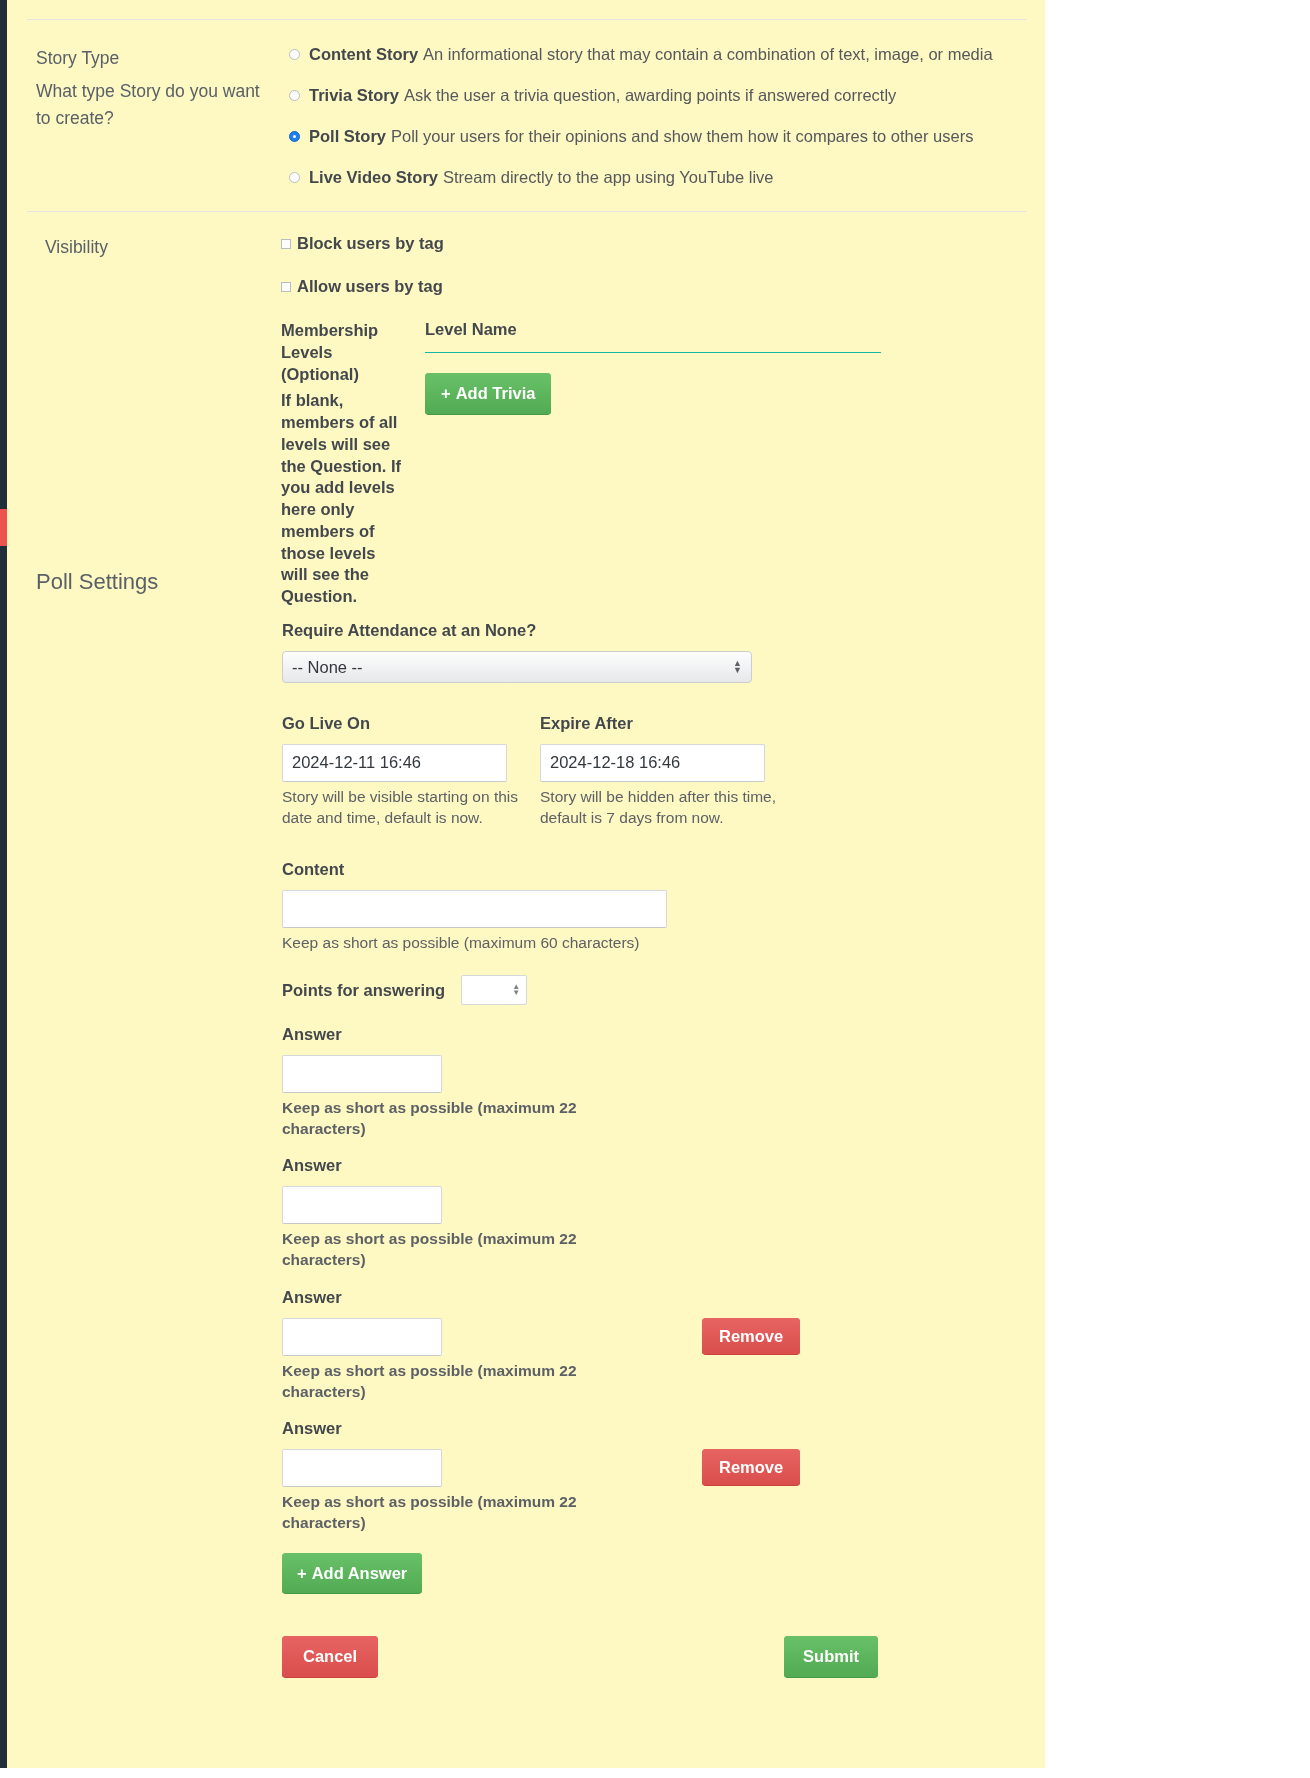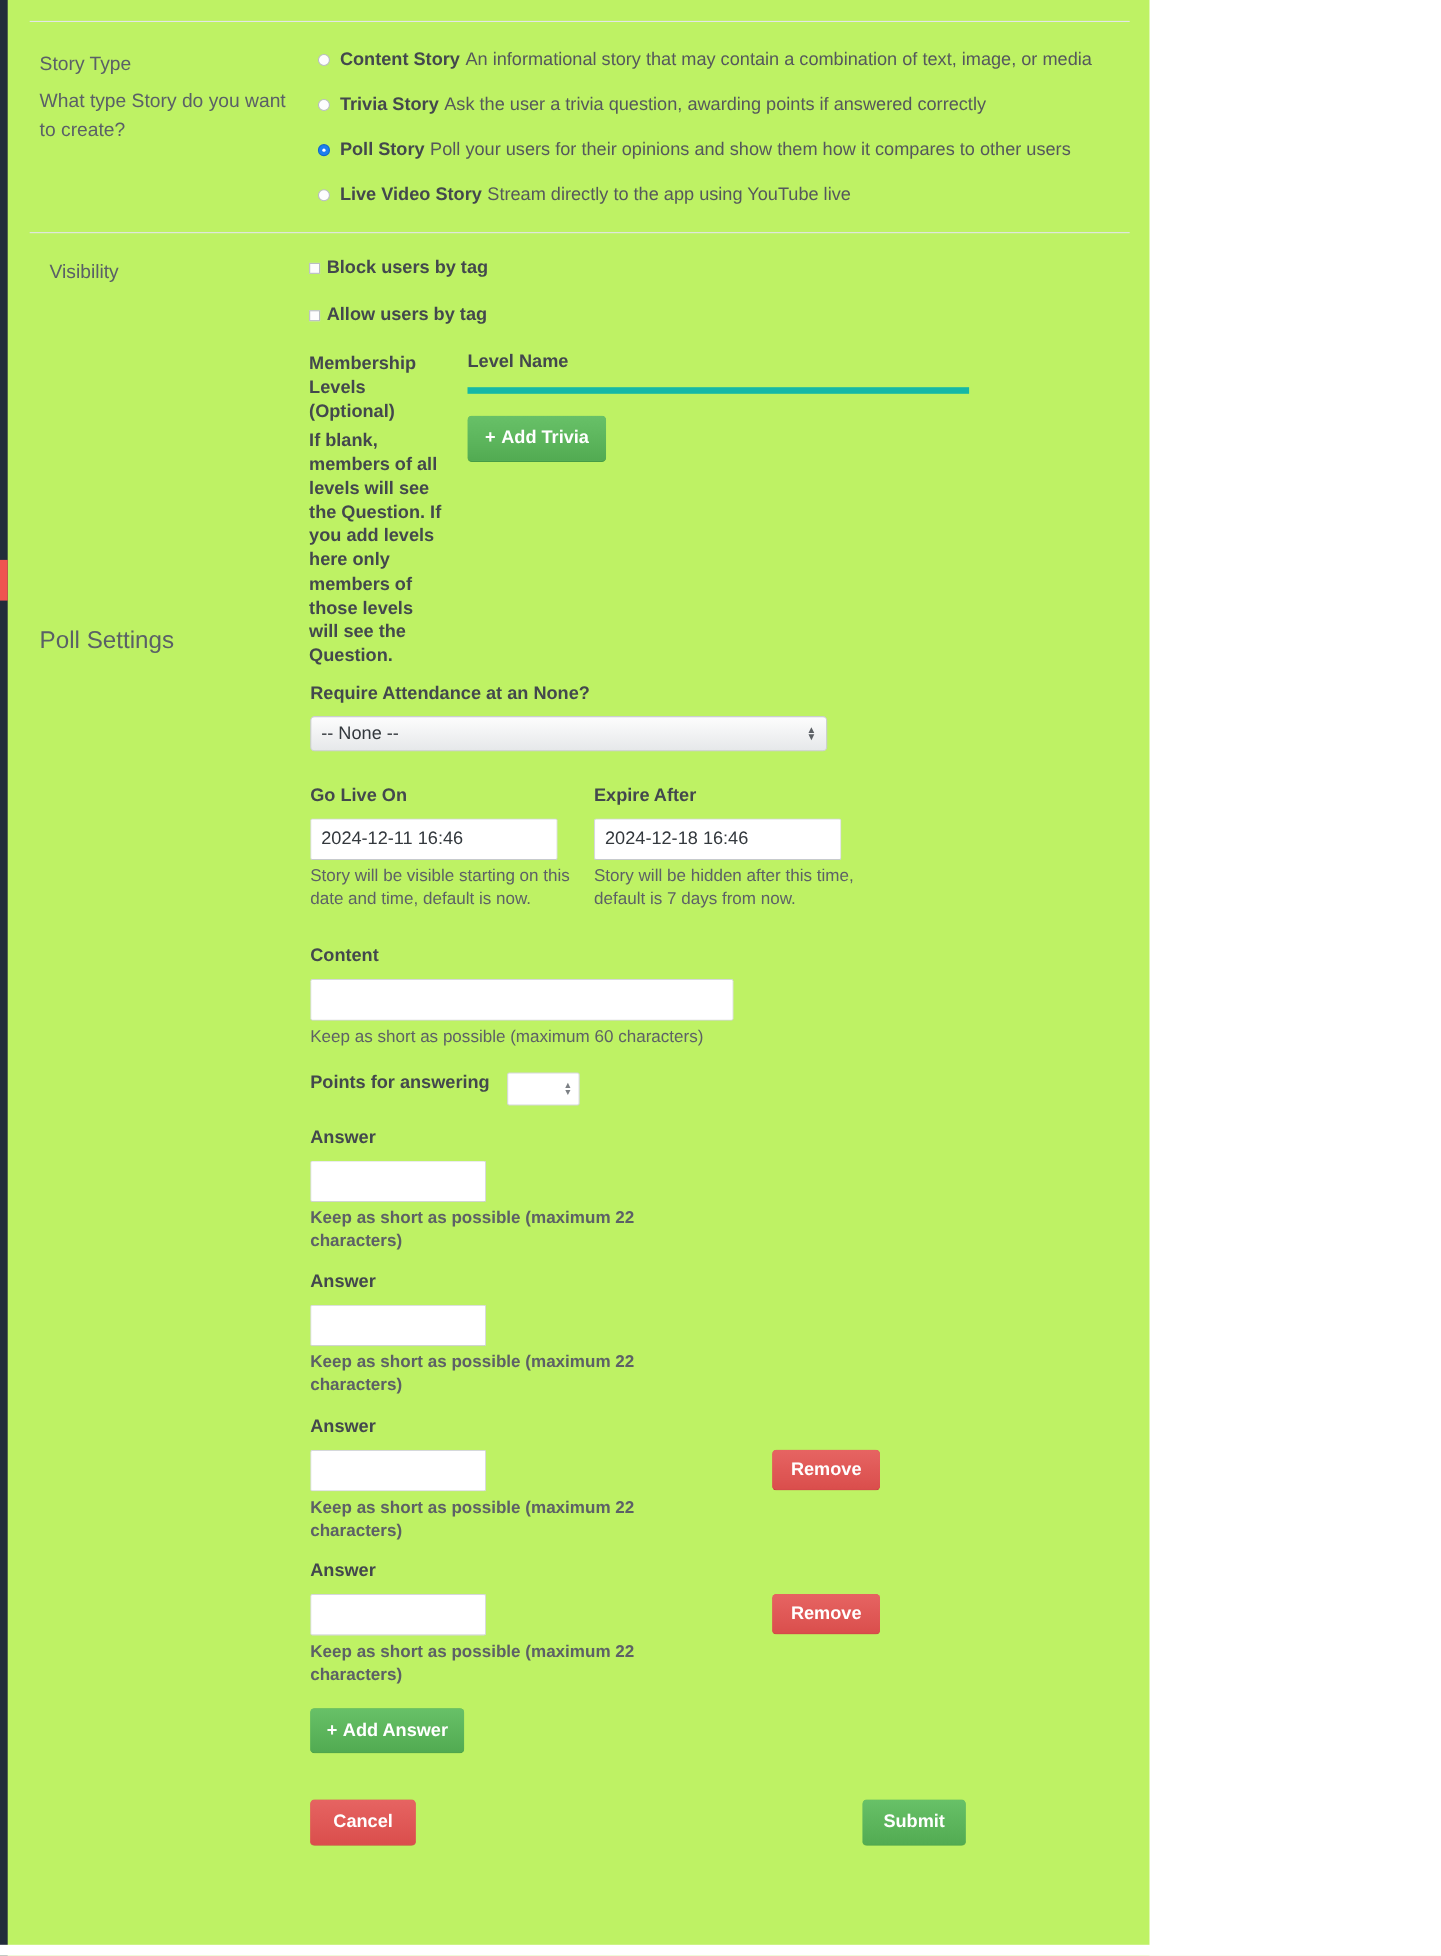--- a/index.html
+++ b/index.html
@@ -14,21 +14,21 @@
     font-family: "Liberation Sans", sans-serif;
     color: #4a4a4a;
     position: relative;
     overflow: hidden;
   }
 
   
   #page {
     position: absolute;
     inset: 0;
-    background: #bef264;
+    background: #fef9c3;
   }
   
   #left-rail {
     position: absolute;
     left: 0; top: 0;
     width: 7px; height: 1778px;
     background: #222d3a;
   }
   #left-rail-accent {
     position: absolute;
@@ -160,21 +160,21 @@
   }
   .membership-body {
     flex: 1;
     padding-left: 20px;
   }
   .level-head {
     font-weight: 700;
     font-size: 16.5px;
     color: #43484d;
     padding-bottom: 13px;
-    border-bottom: 6px solid #14b8a6;
+    border-bottom: 1px solid #14b8a6;
     width: 456px;
   }
 
   
   .btn {
     display: inline-block;
     border: none;
     border-radius: 4px;
     color: #ffffff;
     font-family: "Liberation Sans", sans-serif;
@@ -407,21 +407,21 @@
             <div class="help">Story will be hidden after this time, default is 7 days from now.</div>
           </div>
         </div>
 
         
         <div class="field-label" style="margin-top:32px;">Content</div>
         <input class="txt" type="text" style="width: 385px;" value="">
         <div class="help">Keep as short as possible (maximum 60 characters)</div>
 
         
-        <div style="display:flex; align-items:flex-start; margin-top:22px;">
+        <div style="display:flex; align-items:center; margin-top:22px;">
           <div class="field-label" style="margin:0 16px 0 0;">Points for answering</div>
           <span class="spinner-wrap">
             <input class="num" type="text" value="" style="">
             <span class="spin-arrows">▲<br>▼</span>
           </span>
         </div>
 
         
         <div class="answer-row" style="margin-top:20px;">
           <div class="answer-left">

